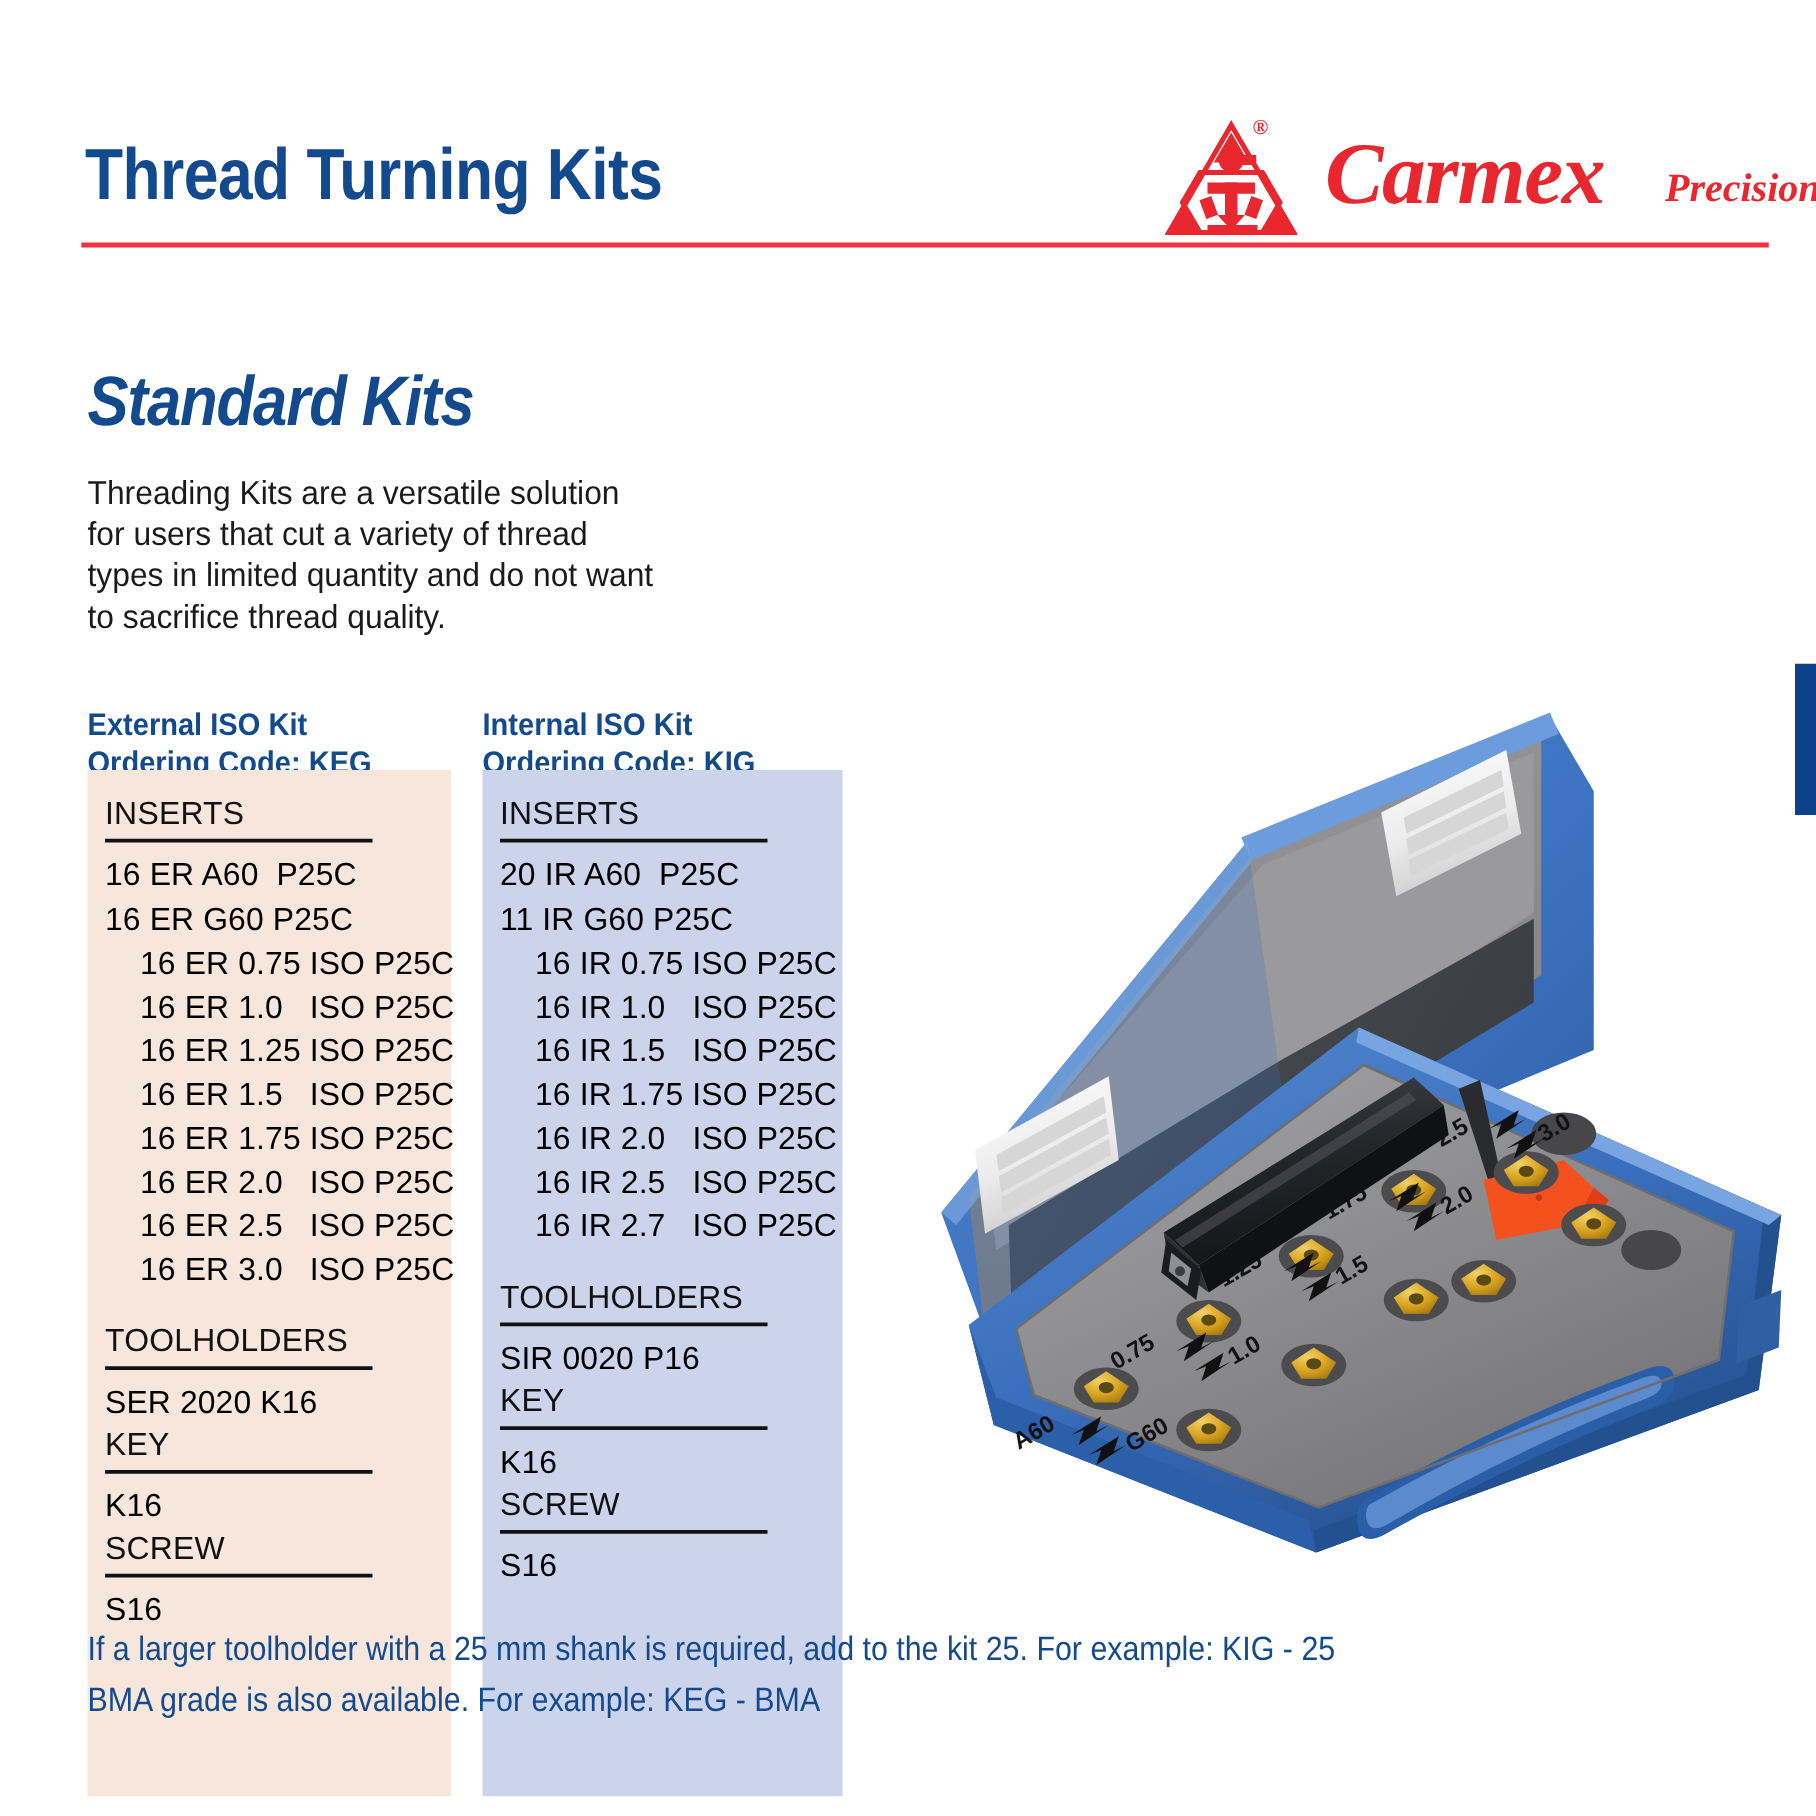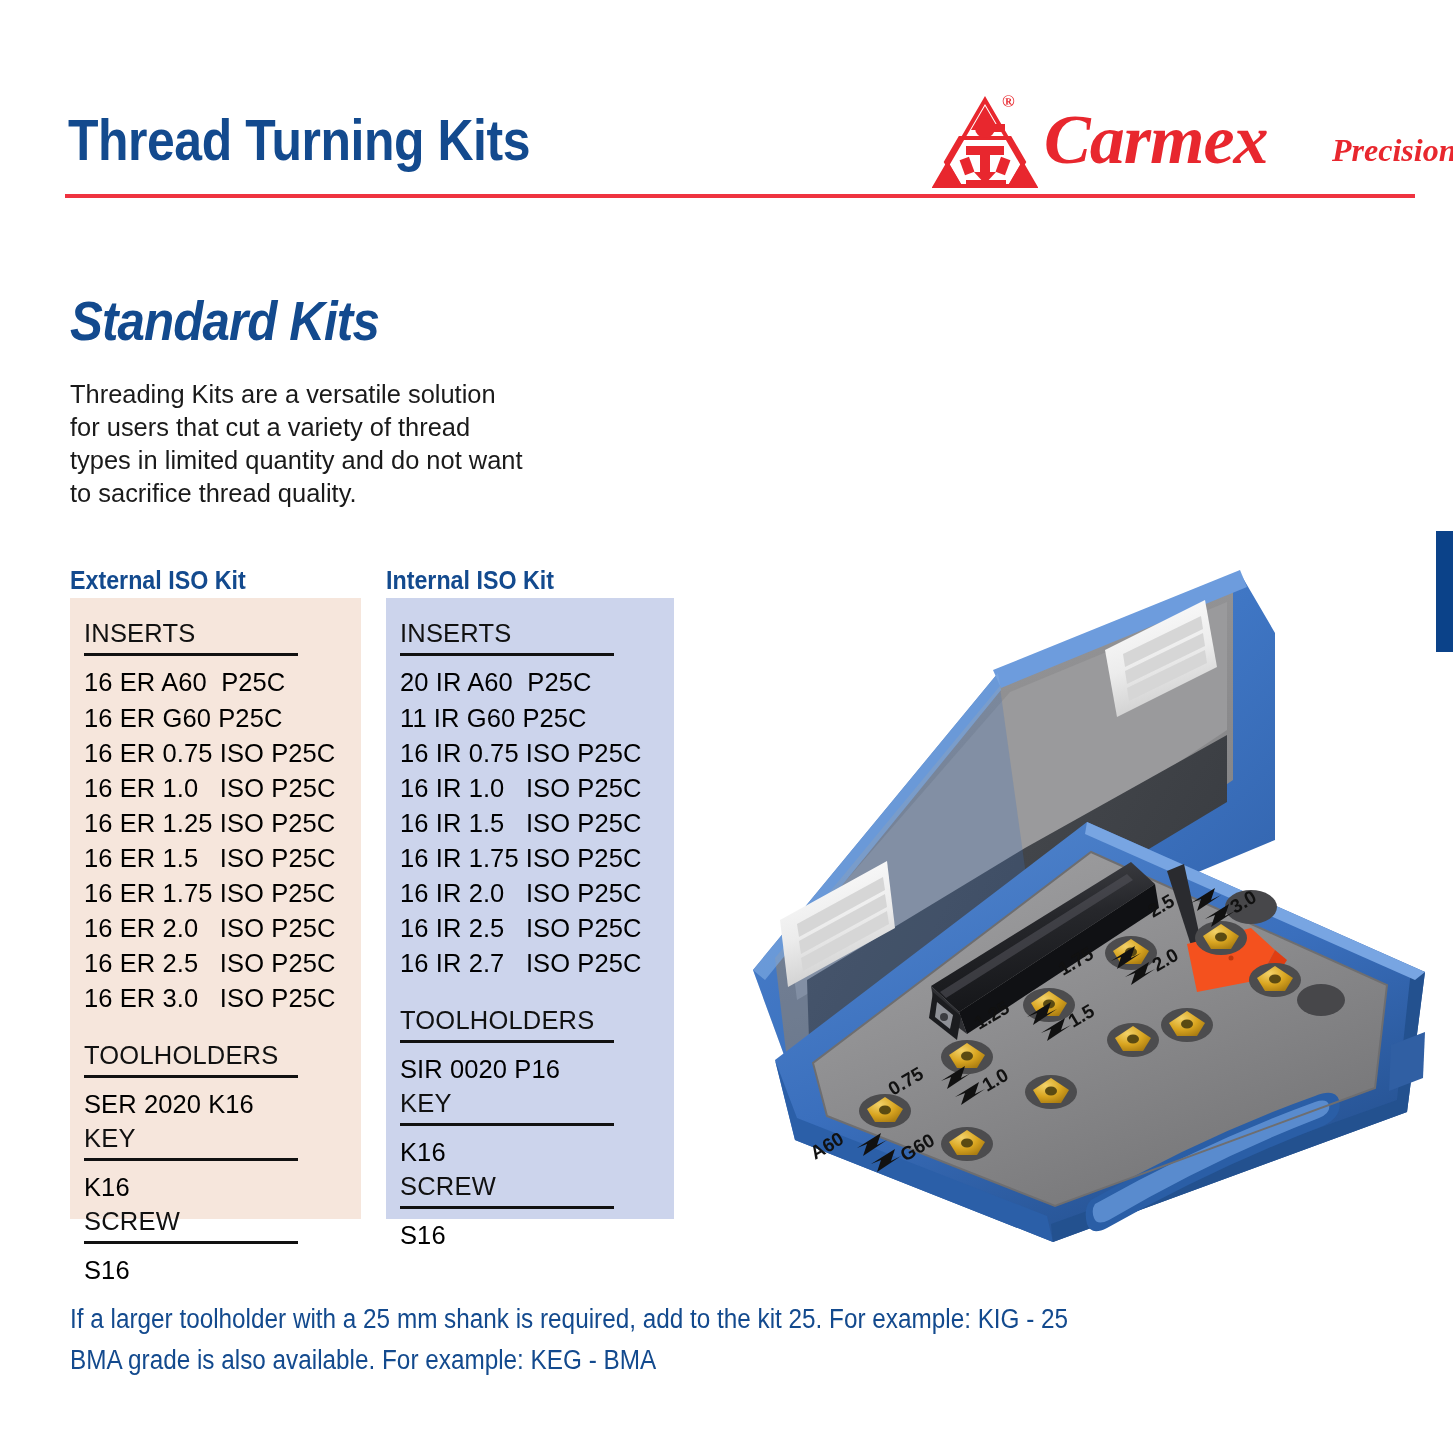--- a/index.html
+++ b/index.html
@@ -24,21 +24,21 @@
   }
   .hdr-rule{
     position:absolute;left:65px;top:194px;width:1350px;height:4px;
     background:#ef3340;
   }
 
   
   .logo{position:absolute;left:932px;top:92px;width:500px;height:96px;}
   .logo-mark{position:absolute;left:0;top:4px;width:106px;height:92px;}
   .logo-name{
-    position:absolute;left:112px;top:8px;
+    position:absolute;left:128px;top:8px;
     font-family:"Liberation Serif", serif;
     font-size:70px;font-weight:bold;font-style:italic;
     color:#e8272e;letter-spacing:-1px;white-space:nowrap;
   }
   .logo-sub{
     position:absolute;left:400px;top:40px;
     font-family:"Liberation Serif", serif;
     font-size:32px;font-weight:bold;font-style:italic;
     color:#e8272e;white-space:nowrap;
   }
@@ -66,36 +66,36 @@
   .kit-head{
     position:absolute;
     font-size:25px;font-weight:bold;line-height:30px;
     color:#134a8e;white-space:pre-line;
     transform:scaleX(0.93);transform-origin:left top;
   }
   #kitHeadL{left:70px;top:565px;}
   #kitHeadR{left:386px;top:565px;}
 
   .kit-box{
-    position:absolute;top:598px;height:621px;
+    position:absolute;top:616px;height:821px;
     box-sizing:border-box;padding:20px 0 0 14px;
   }
   #kitBoxL{left:70px;width:291px;background:#f6e6dc;}
   #kitBoxR{left:386px;width:288px;background:#ccd4ec;}
 
   .kit-sec-label{
     font-size:25.5px;color:#111;line-height:30px;
     margin:0 0 0 0;letter-spacing:0.2px;
   }
   .kit-rule{height:3px;background:#111;width:214px;margin:5px 0 9px 0;}
   .kit-row{
     font-size:25.5px;color:#000000;line-height:35.7px;
     white-space:pre;letter-spacing:0.1px;
   }
-  .kit-row.tight{line-height:35.0px;}
+  .kit-row.tight{line-height:35.0px;margin-left:28px;}
   .gap-lg{height:24px;}
 
   
   .foot{
     position:absolute;left:70px;top:1299px;width:1200px;
     font-size:27px;line-height:41px;color:#134a8e;
     transform:scaleX(0.90);transform-origin:left top;
     white-space:pre-line;
   }
 

